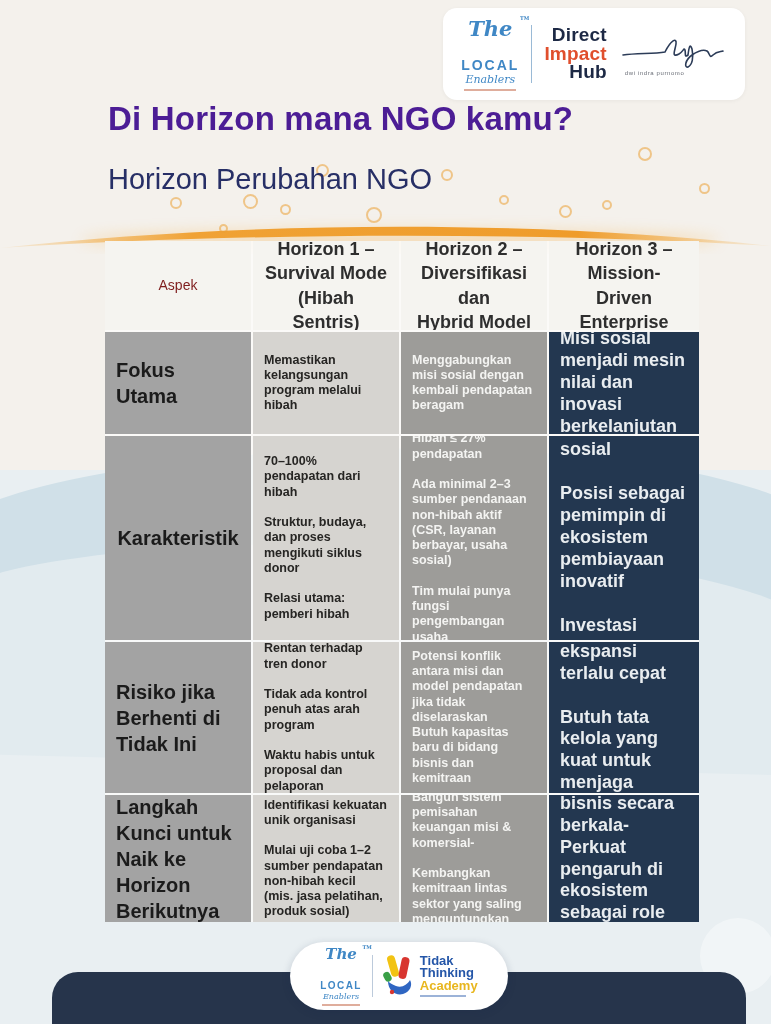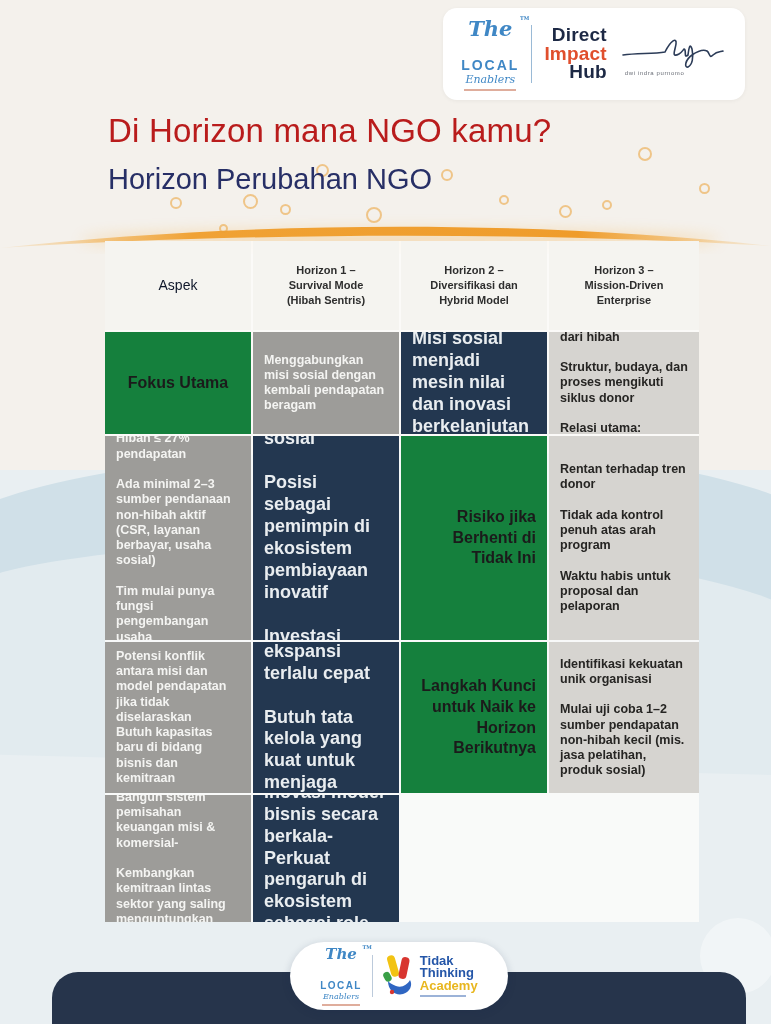--- a/index.html
+++ b/index.html
@@ -26,41 +26,41 @@
   .tle .enablers{font-family:"DejaVu Serif",serif;font-style:italic;font-size:11px;margin-top:2px;}
   .tle .tagbar{width:52px;height:2px;background:#c46a4a;opacity:.55;margin:4px auto 0;}
   .vdiv{width:1px;height:58px;background:#6f9cc5;opacity:.7;}
   .dih{font-weight:800;font-size:19px;line-height:.98;letter-spacing:.2px;text-align:right;}
   .dih .l1,.dih .l3{color:#1d2945;}
   .dih .l2{color:#e04f2d;}
   .sig-wrap{width:108px;text-align:center;}
   .sig-name{font-size:6px;color:#6b6f78;letter-spacing:.6px;margin-top:-3px;text-align:left;padding-left:6px;}
 
   
-  .page-title{position:absolute;left:108px;top:112px;font-size:33px;font-weight:400;
-      color:#b91c1c;z-index:2;letter-spacing:.2px;}
+  .page-title{position:absolute;left:108px;top:100px;font-size:33px;font-weight:700;
+      color:#4c1d95;z-index:2;letter-spacing:.2px;}
   .page-subtitle{position:absolute;left:108px;top:163px;font-size:29px;font-weight:400;
       color:#272f66;z-index:2;}
 
   
   .swoosh{position:absolute;left:0;top:198px;z-index:1;}
   .bubble{position:absolute;border:2px solid rgba(235,160,55,.55);border-radius:50%;z-index:1;}
 
   
   .tbl{position:absolute;left:105px;top:241px;z-index:3;display:grid;
        grid-template-columns:146px 146px 146px 150px;
        grid-template-rows:89px 102px 204px 151px 127px;
        gap:2px;background:rgba(252,252,250,.85);}
   .cell{display:flex;align-items:center;box-sizing:border-box;padding:8px 11px;overflow:hidden;
         white-space:pre-line;}
   .hdr{background:#f5f4f0;justify-content:center;text-align:center;font-weight:700;
-       font-size:11px;color:#2e2e2e;line-height:1.35;}
-  .hdr-aspek{font-weight:400;font-size:14px;color:#0f172a;}
-  .c-aspek{background:#15803d;justify-content:center;text-align:right;font-weight:700;
-       font-size:16px;color:#1b1b1b;line-height:1.3;}
+       font-size:18px;color:#2e2e2e;line-height:1.35;}
+  .hdr-aspek{font-weight:400;font-size:14px;color:#7f1d1d;}
+  .c-aspek{background:#a3a3a3;justify-content:center;text-align:left;font-weight:700;
+       font-size:20px;color:#1b1b1b;line-height:1.3;}
   .c-h1{background:#d6d4d0;color:#262523;font-weight:700;font-size:12.5px;line-height:1.22;}
   .c-h2{background:#9d9c99;color:#f4f4f2;font-weight:700;font-size:12.5px;line-height:1.22;}
   .c-h3{background:#233750;color:#e9edf0;font-weight:700;font-size:18px;line-height:1.22;}
 
   
   .footer-band{position:absolute;left:52px;top:972px;width:694px;height:60px;background:#26344b;
        border-radius:26px 26px 0 0;z-index:3;}
   .footer-pill{position:absolute;left:290px;top:942px;width:218px;height:68px;background:#ffffff;
        border-radius:34px;z-index:5;display:flex;align-items:center;justify-content:center;gap:10px;
        box-shadow:0 2px 8px rgba(20,40,70,.18);}
@@ -142,23 +142,25 @@
 Survival Mode
 (Hibah Sentris)</div>
   <div class="cell hdr">Horizon 2 –
 Diversifikasi dan
 Hybrid Model</div>
   <div class="cell hdr">Horizon 3 –
 Mission-Driven
 Enterprise</div>
 
   <div class="cell c-aspek">Fokus Utama</div>
+  <div class="cell c-h1">Memastikan kelangsungan program melalui hibah</div>
   <div class="cell c-h2">Menggabungkan misi sosial dengan kembali pendapatan beragam</div>
   <div class="cell c-h3">Misi sosial menjadi mesin nilai dan inovasi berkelanjutan</div>
 
+  <div class="cell c-aspek">Karakteristik</div>
   <div class="cell c-h1">70–100% pendapatan dari hibah
 
 Struktur, budaya, dan proses mengikuti siklus donor
 
 Relasi utama: pemberi hibah</div>
   <div class="cell c-h2">Hibah ≤ 27% pendapatan
 
 Ada minimal 2–3 sumber pendanaan non-hibah aktif (CSR, layanan berbayar, usaha sosial)
 
 Tim mulai punya fungsi pengembangan usaha</div>

